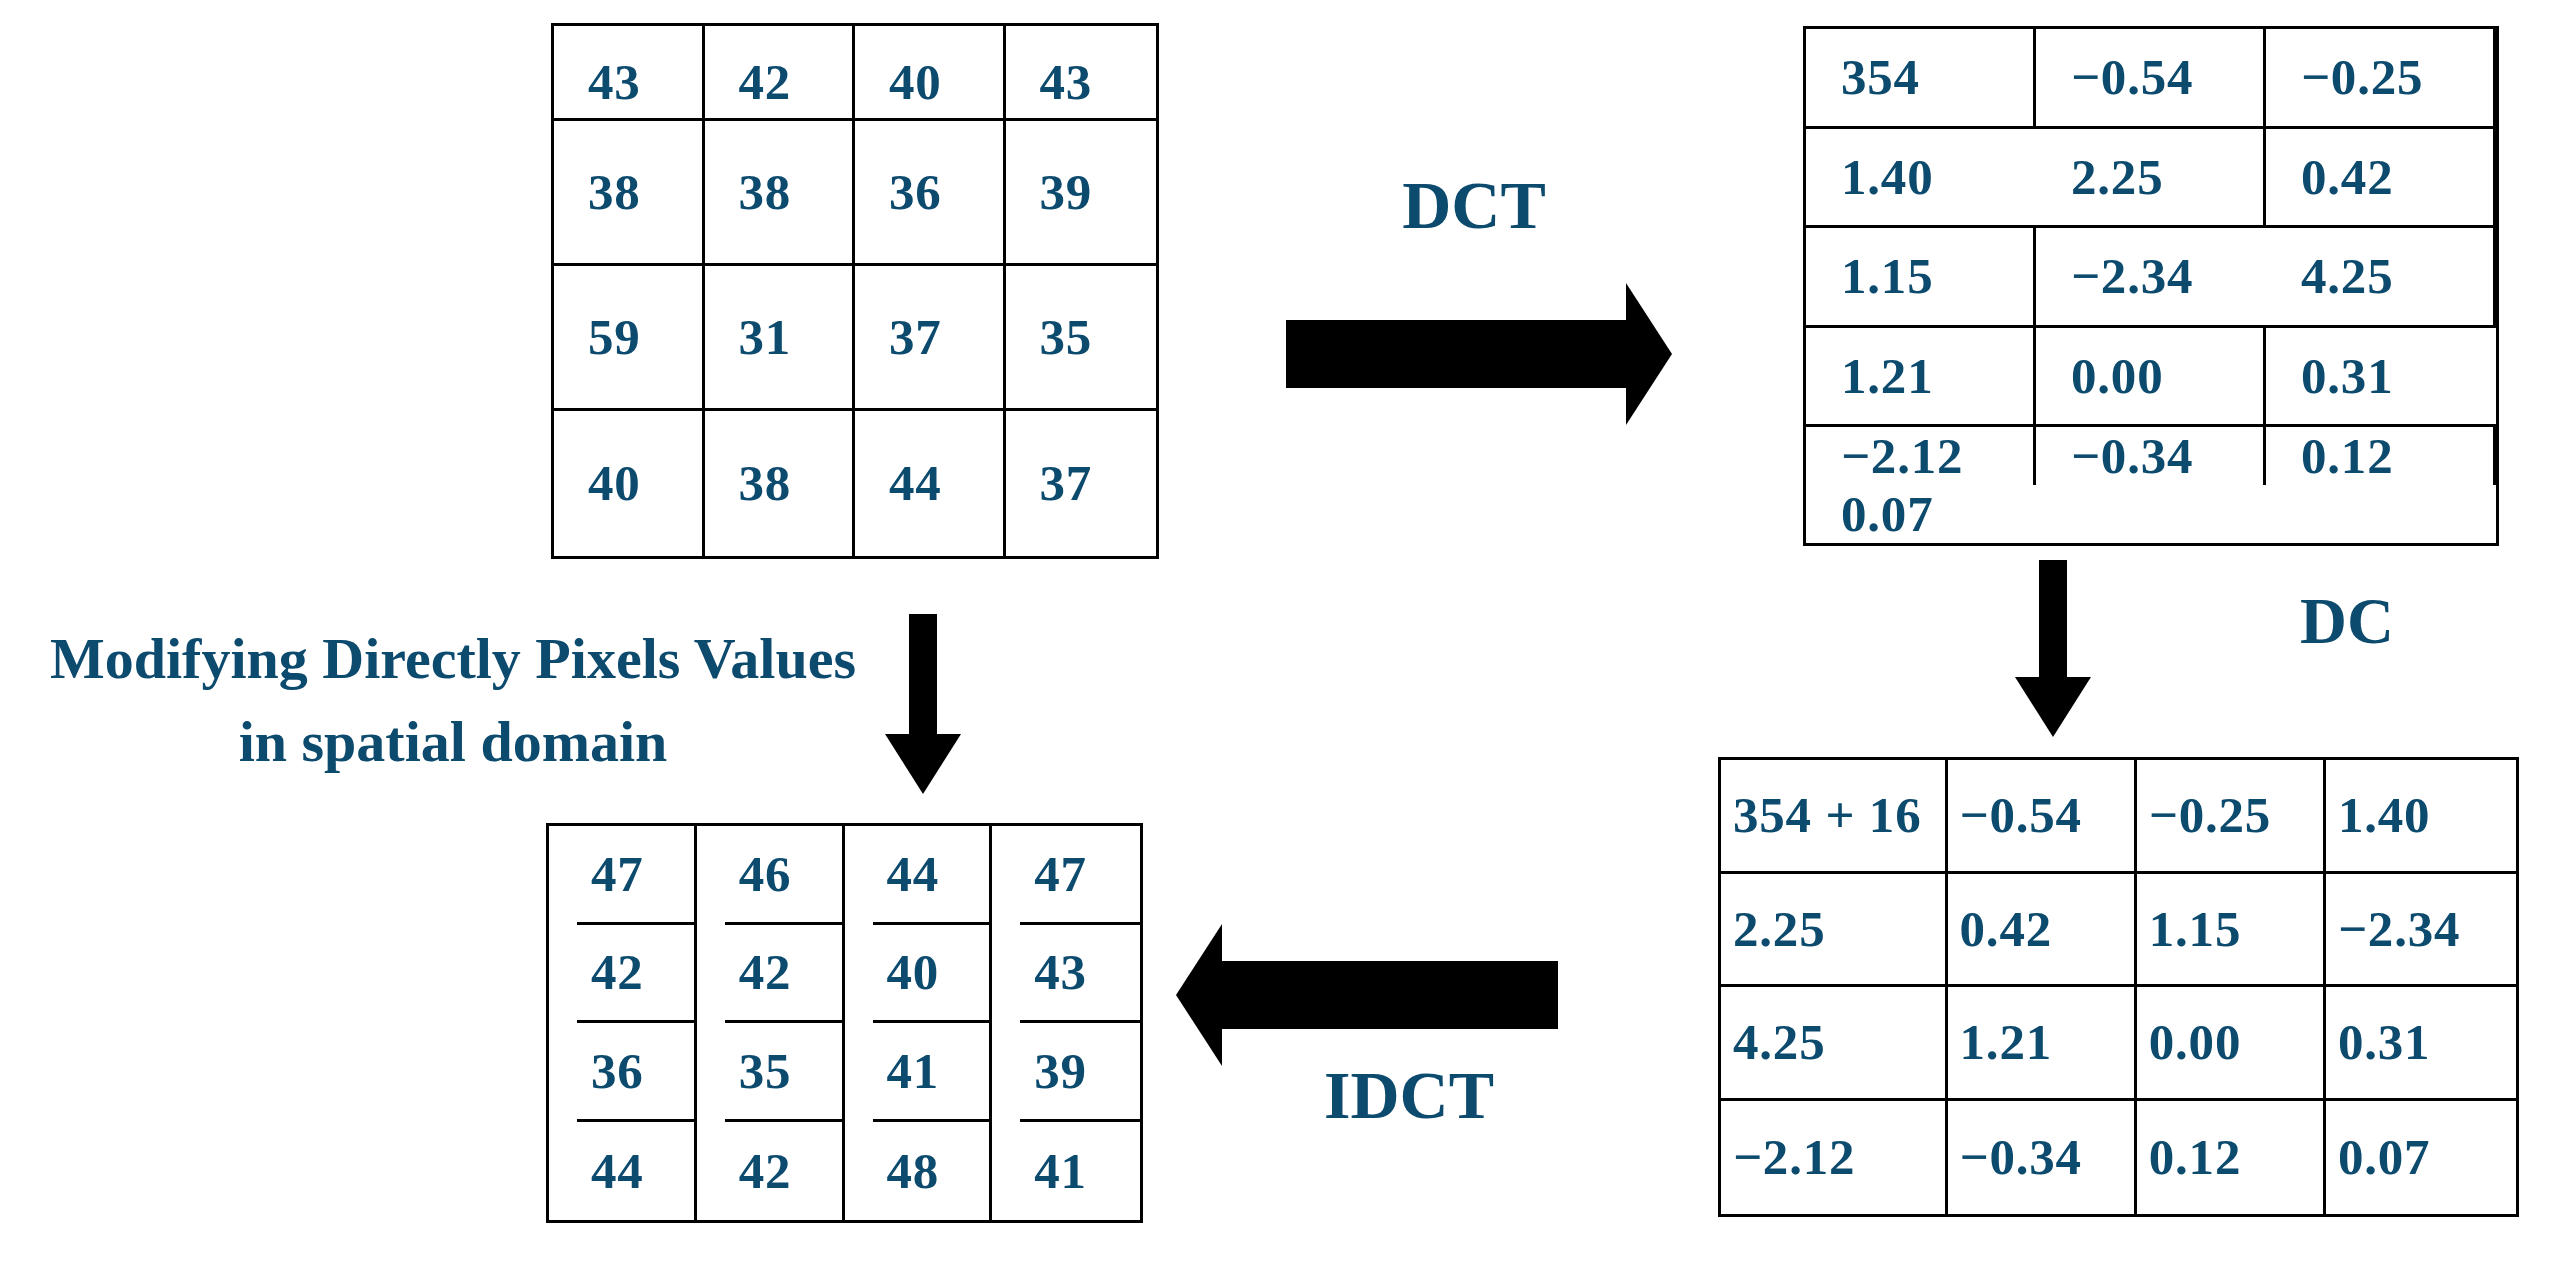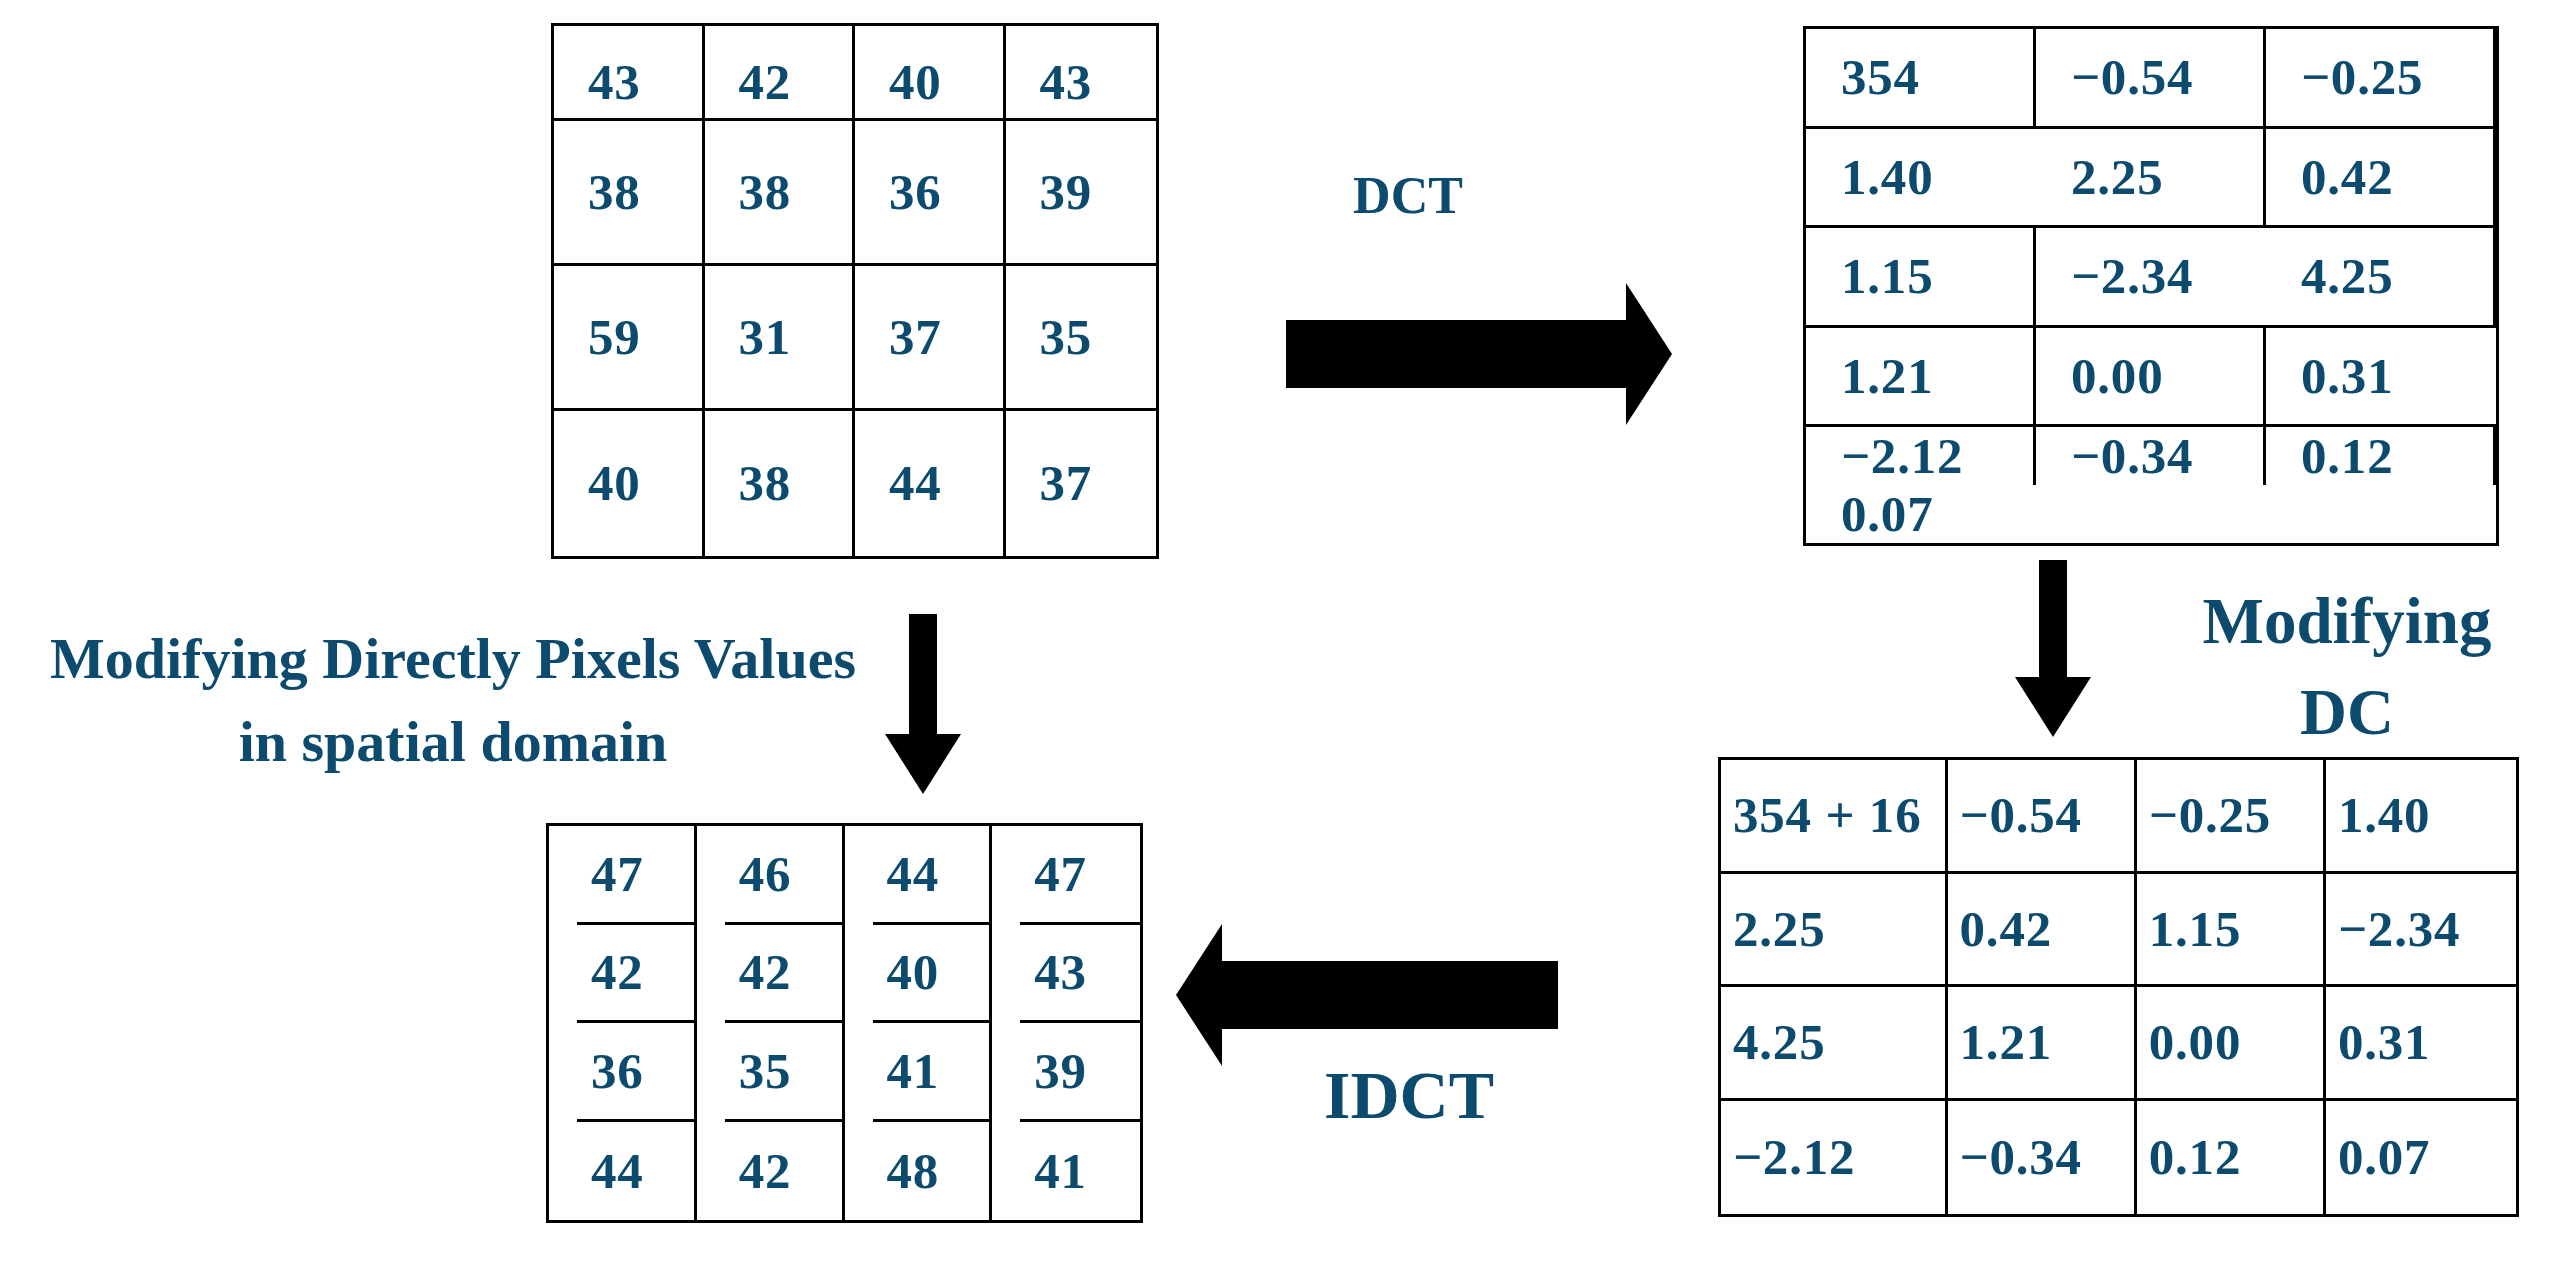--- a/index.html
+++ b/index.html
@@ -62,21 +62,21 @@
     grid-template-rows: repeat(4, 1fr);
   }
   .m-br .cell { padding-left: 12px; }
 
   
   .label {
     position: absolute;
     font-weight: bold;
     white-space: nowrap;
   }
-  .dct-label   { left: 1408px; top: 166px; transform: translateX(-50%); font-size: 52px; }
+  .dct-label   { left: 1474px; top: 166px; transform: translateX(-50%); font-size: 68px; }
   .idct-label  { left: 1401px; top: 1056px; transform: translateX(-50%); font-size: 68px; margin-left: 8px; }
   .dc-label    { left: 2347px; top: 576px;  transform: translateX(-50%); font-size: 65px; text-align: center; line-height: 91px; }
   .spatial-label { left: 453px; top: 617px; transform: translateX(-50%); font-size: 58px; text-align: center; line-height: 83px; width: 962px; }
 
   
   .arrow-h { position: absolute; display: flex; align-items: center; }
   .arrow-h .shaft { height: 68px; background: #000; }
   .head-right {
     width: 0; height: 0;
     border-left: 46px solid #000;
@@ -192,21 +192,20 @@
   <div class="arrow-h dct-arrow">
     <div class="shaft"></div>
     <div class="head-right"></div>
   </div>
 
   <div class="arrow-v modify-dc-arrow">
     <div class="shaft"></div>
     <div class="head-down"></div>
   </div>
   <div class="label dc-label">
-    <div>Modifying</div>
     <div>DC</div>
   </div>
 
   <div class="label spatial-label">
     <div>Modifying Directly Pixels Values</div>
     <div>in spatial domain</div>
   </div>
   <div class="arrow-v spatial-arrow">
     <div class="shaft"></div>
     <div class="head-down"></div>

